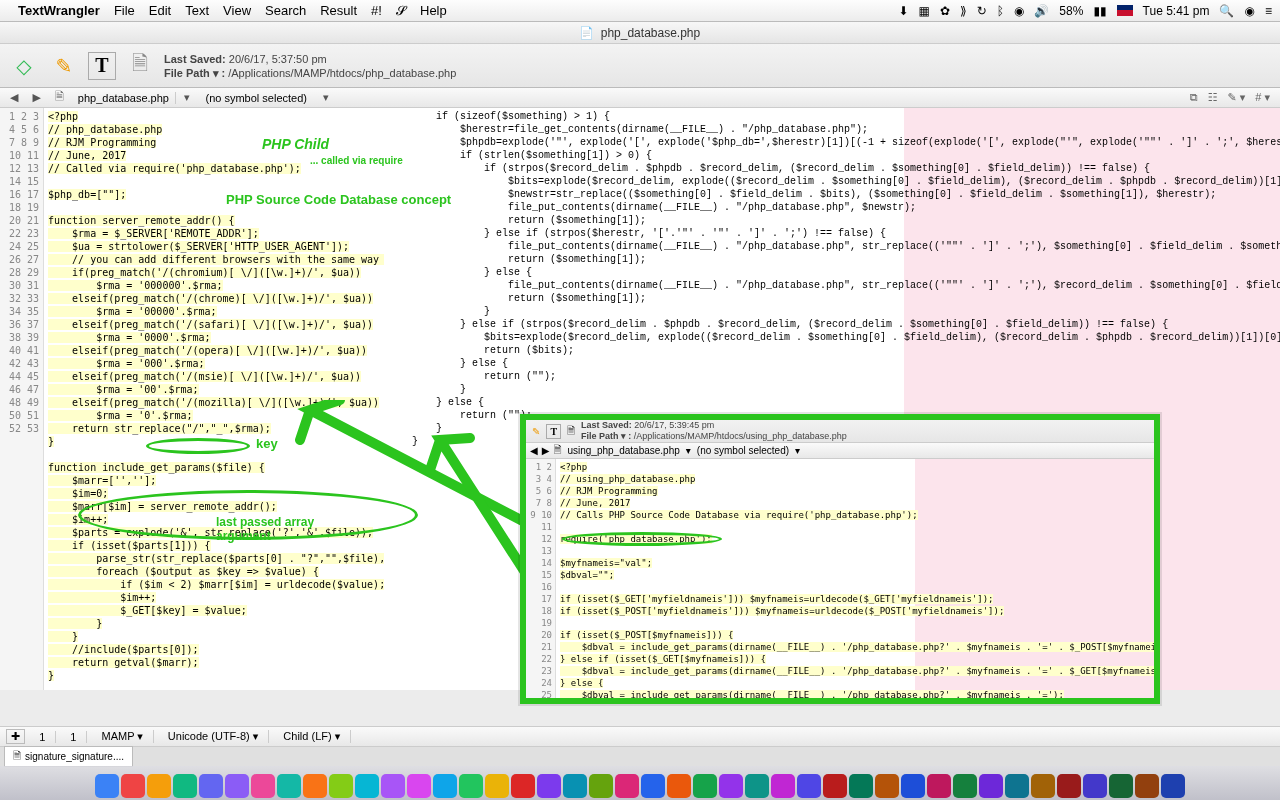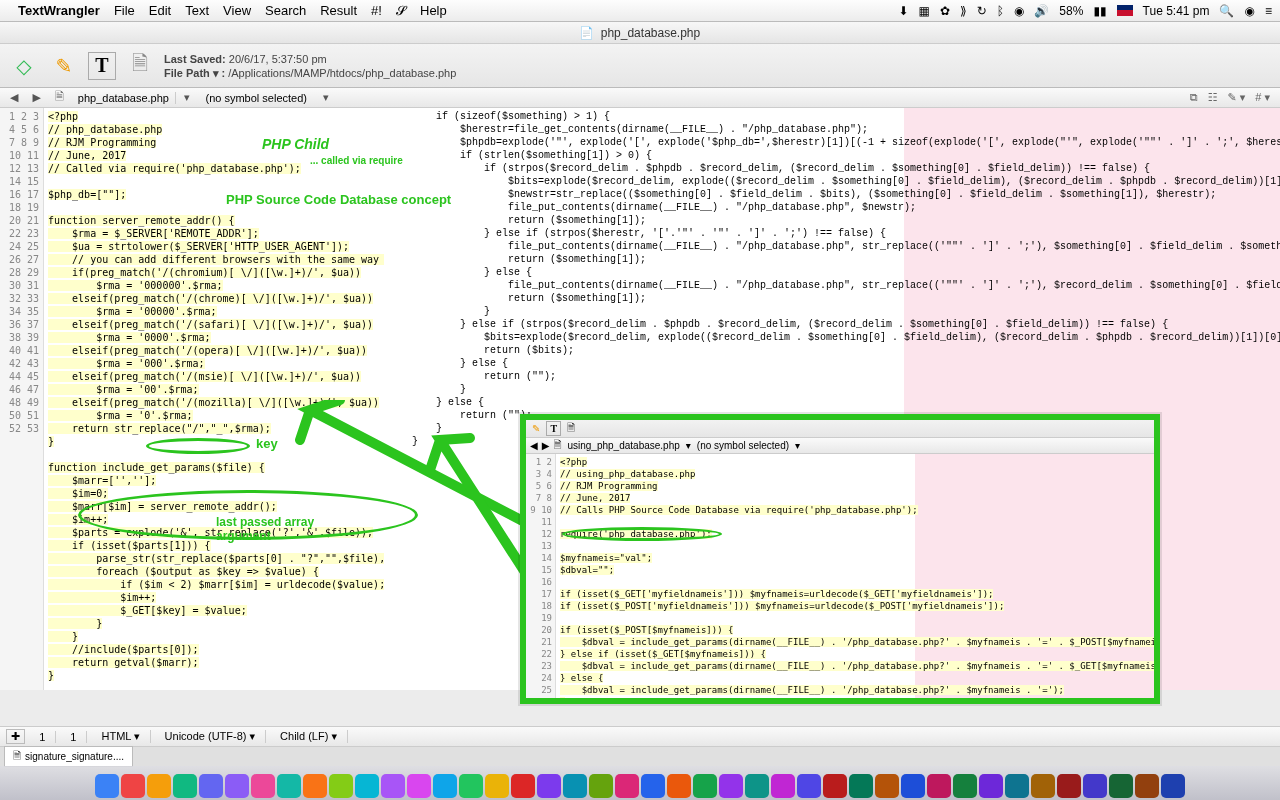--- a/index.html
+++ b/index.html
@@ -376,20 +376,24 @@
 </svg>
 <svg class="arrow-svg" style="left:420px; top:420px;" width="130" height="180">
   <path d="M 110 160 L 20 20 L 50 18 M 20 20 L 10 50" stroke="#2bc41e" stroke-width="10" fill="none" stroke-linecap="round"></path>
 </svg>
 
 <div class="inset">
   <div class="itoolbar">
     <span style="color:#e90;">✎</span>
     <span style="border:1px solid #aaa; padding:1px 3px; font-family:serif; font-weight:bold;">T</span>
     <span>🗎</span>
+    <div style="font-size:9px; line-height:11px; color:#444;">
+      <div><b>Last Saved:</b> <span>20/6/17, 5:39:45 pm</span></div>
+      <div><b>File Path ▾ :</b> <span>/Applications/MAMP/htdocs/using_php_database.php</span></div>
+    </div>
   </div>
   <div class="inavbar">
     <span>◀</span>
     <span style="margin:0 4px;">▶</span>
     <span>🗎</span>
     <span style="margin:0 6px;">using_php_database.php</span>
     <span>▾</span>
     <span style="margin:0 6px;">(no symbol selected)</span>
     <span>▾</span>
   </div>
@@ -447,21 +451,21 @@
 ?&gt;</span></div>
     <div class="ann-oval" style="left:36px; top:73px; width:160px; height:14px;"></div>
 
   </div>
 </div>
 
 <div class="statusbar">
   <span style="border:1px solid #bbb; padding:0 4px;">✚</span>
   <span class="cell">1</span>
   <span class="cell">1</span>
-  <span class="cell"><span>HTML</span> ▾</span>
+  <span class="cell"><span>MAMP</span> ▾</span>
   <span class="cell"><span>Unicode (UTF-8)</span> ▾</span>
   <span class="cell"><span>Child (LF)</span> ▾</span>
 </div>
 
 <div class="tabbar">
   <div class="tab">
     <span>🗎</span>
     <span>signature_signature....</span>
   </div>
 </div>

